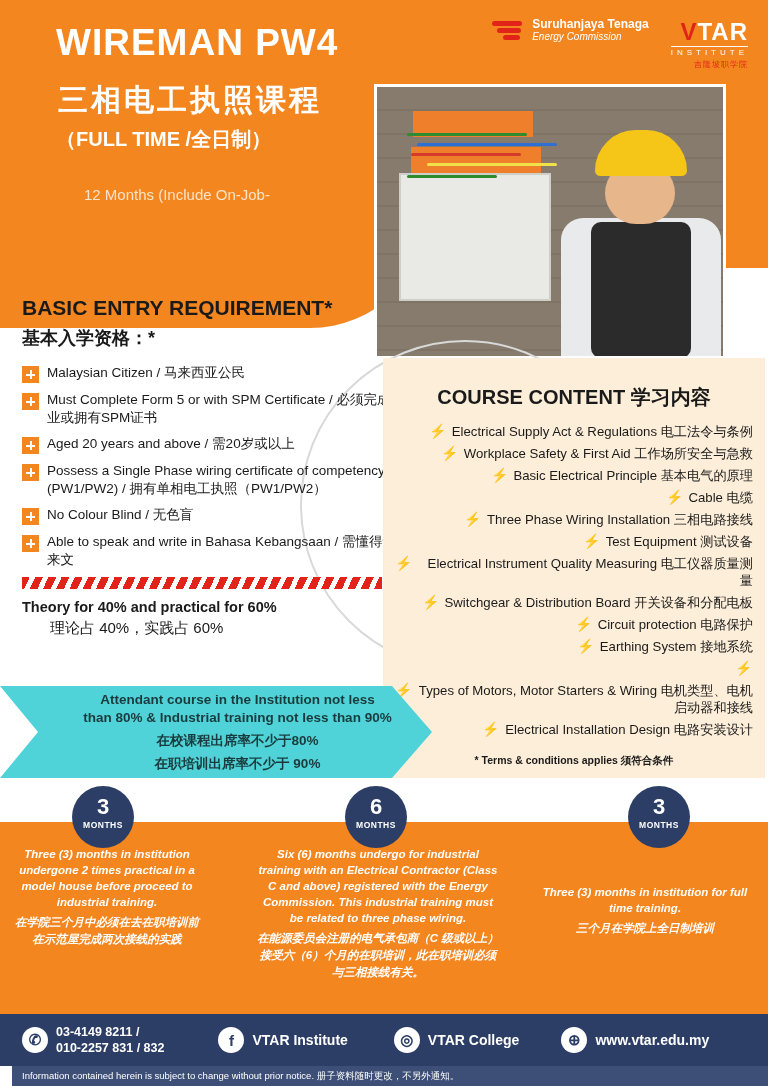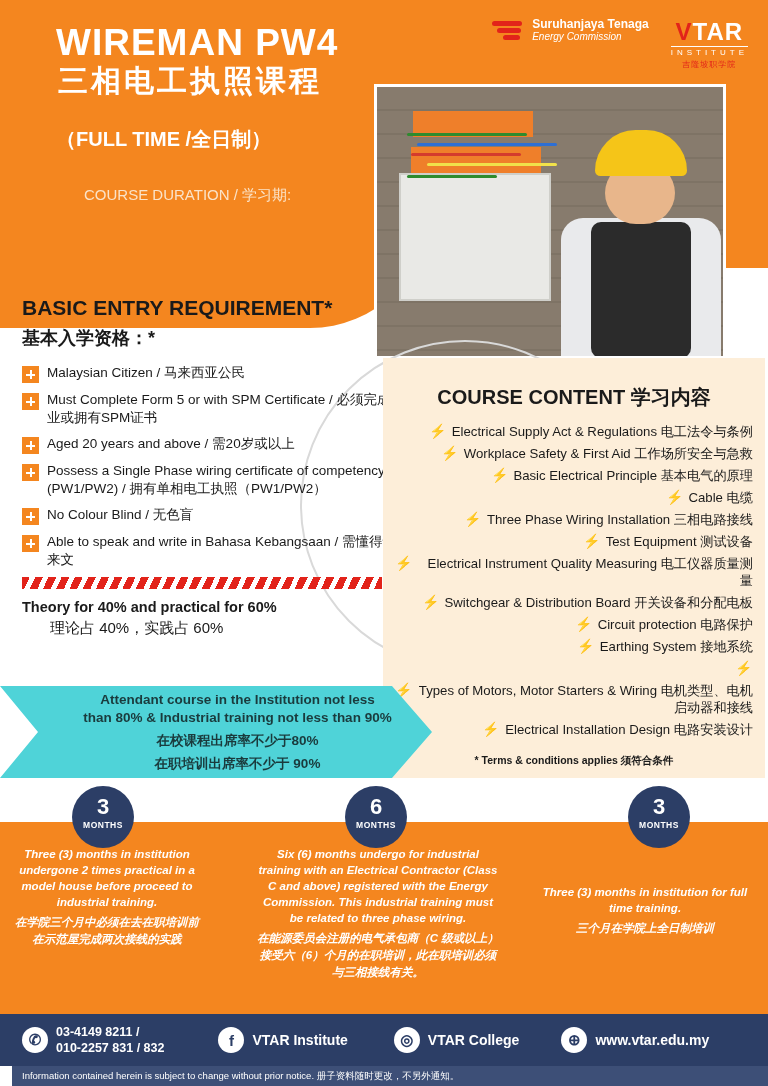--- a/index.html
+++ b/index.html
@@ -21,21 +21,21 @@
     content: "";
     position: absolute; left: 0; bottom: -60px; width: 430px; height: 120px;
     background: #f4861f;
     border-bottom-right-radius: 200px;
   }
   .hdr-title {
     position: absolute; left: 56px; top: 22px;
     font-size: 37px; font-weight: bold; color: #ffffff; letter-spacing: 1px;
   }
   .hdr-cn {
-    position: absolute; left: 58px; top: 61px;
+    position: absolute; left: 58px; top: 80px;
     font-size: 30px; font-weight: bold; color: #ffffff; letter-spacing: 3px;
   }
   .hdr-ft {
     position: absolute; left: 56px; top: 126px;
     font-size: 20px; font-weight: bold; color: #ffffff;
   }
   .hdr-dur {
     position: absolute; left: 84px; top: 182px;
     font-size: 15px; color: #fbe3c8; line-height: 25px;
   }
@@ -45,21 +45,21 @@
   .st-logo { display: flex; align-items: center; gap: 6px; }
   .st-swoosh { width: 34px; height: 22px; position: relative; }
   .st-swoosh i {
     position: absolute; left: 0; height: 5px; background: #e2231a; border-radius: 3px;
   }
   .st-swoosh i:nth-child(1){ top:2px; width: 30px; }
   .st-swoosh i:nth-child(2){ top:9px; width: 24px; left:5px;}
   .st-swoosh i:nth-child(3){ top:16px; width: 17px; left:11px;}
   .st-txt1 { font-size: 12px; font-weight: bold; color: #ffffff; line-height: 13px; }
   .st-txt2 { font-size: 10px; font-style: italic; color: #ffffff; }
-  .vtar-logo { text-align: center; }
+  .vtar-logo { text-align: right; }
   .vtar-v { font-size: 24px; font-weight: bold; color: #ffffff; letter-spacing: 1px;}
   .vtar-v .red { color: #e2231a; }
   .vtar-sub { font-size: 8px; letter-spacing: 4px; color:#ffffff; border-top: 1px solid #fff; padding-top:1px;}
   .vtar-cn { font-size: 8px; color: #e2231a; letter-spacing: 1px; margin-top:2px;}
 
   
   .photo {
     position: absolute; left: 374px; top: 84px; width: 352px; height: 275px;
     border: 3px solid #ffffff;
     background: linear-gradient(160deg,#6b6257 0%, #8d8174 40%, #6f6559 100%);
@@ -176,21 +176,20 @@
   }
 </style>
 </head>
 <body>
 
 <div class="header">
   <div class="hdr-title">WIREMAN PW4</div>
   <div class="hdr-cn">三相电工执照课程</div>
   <div class="hdr-ft">（FULL TIME /全日制）</div>
   <div class="hdr-dur">
-    <div>COURSE DURATION / 学习期:</div>
     <div>12 Months (Include On-Job-</div>
     <div>Training) / 12个月（包括在职培训）</div>
   </div>
 
   <div class="logos">
     <div class="st-logo">
       <div class="st-swoosh">
           <i></i>
           <i></i>
           <i></i>

